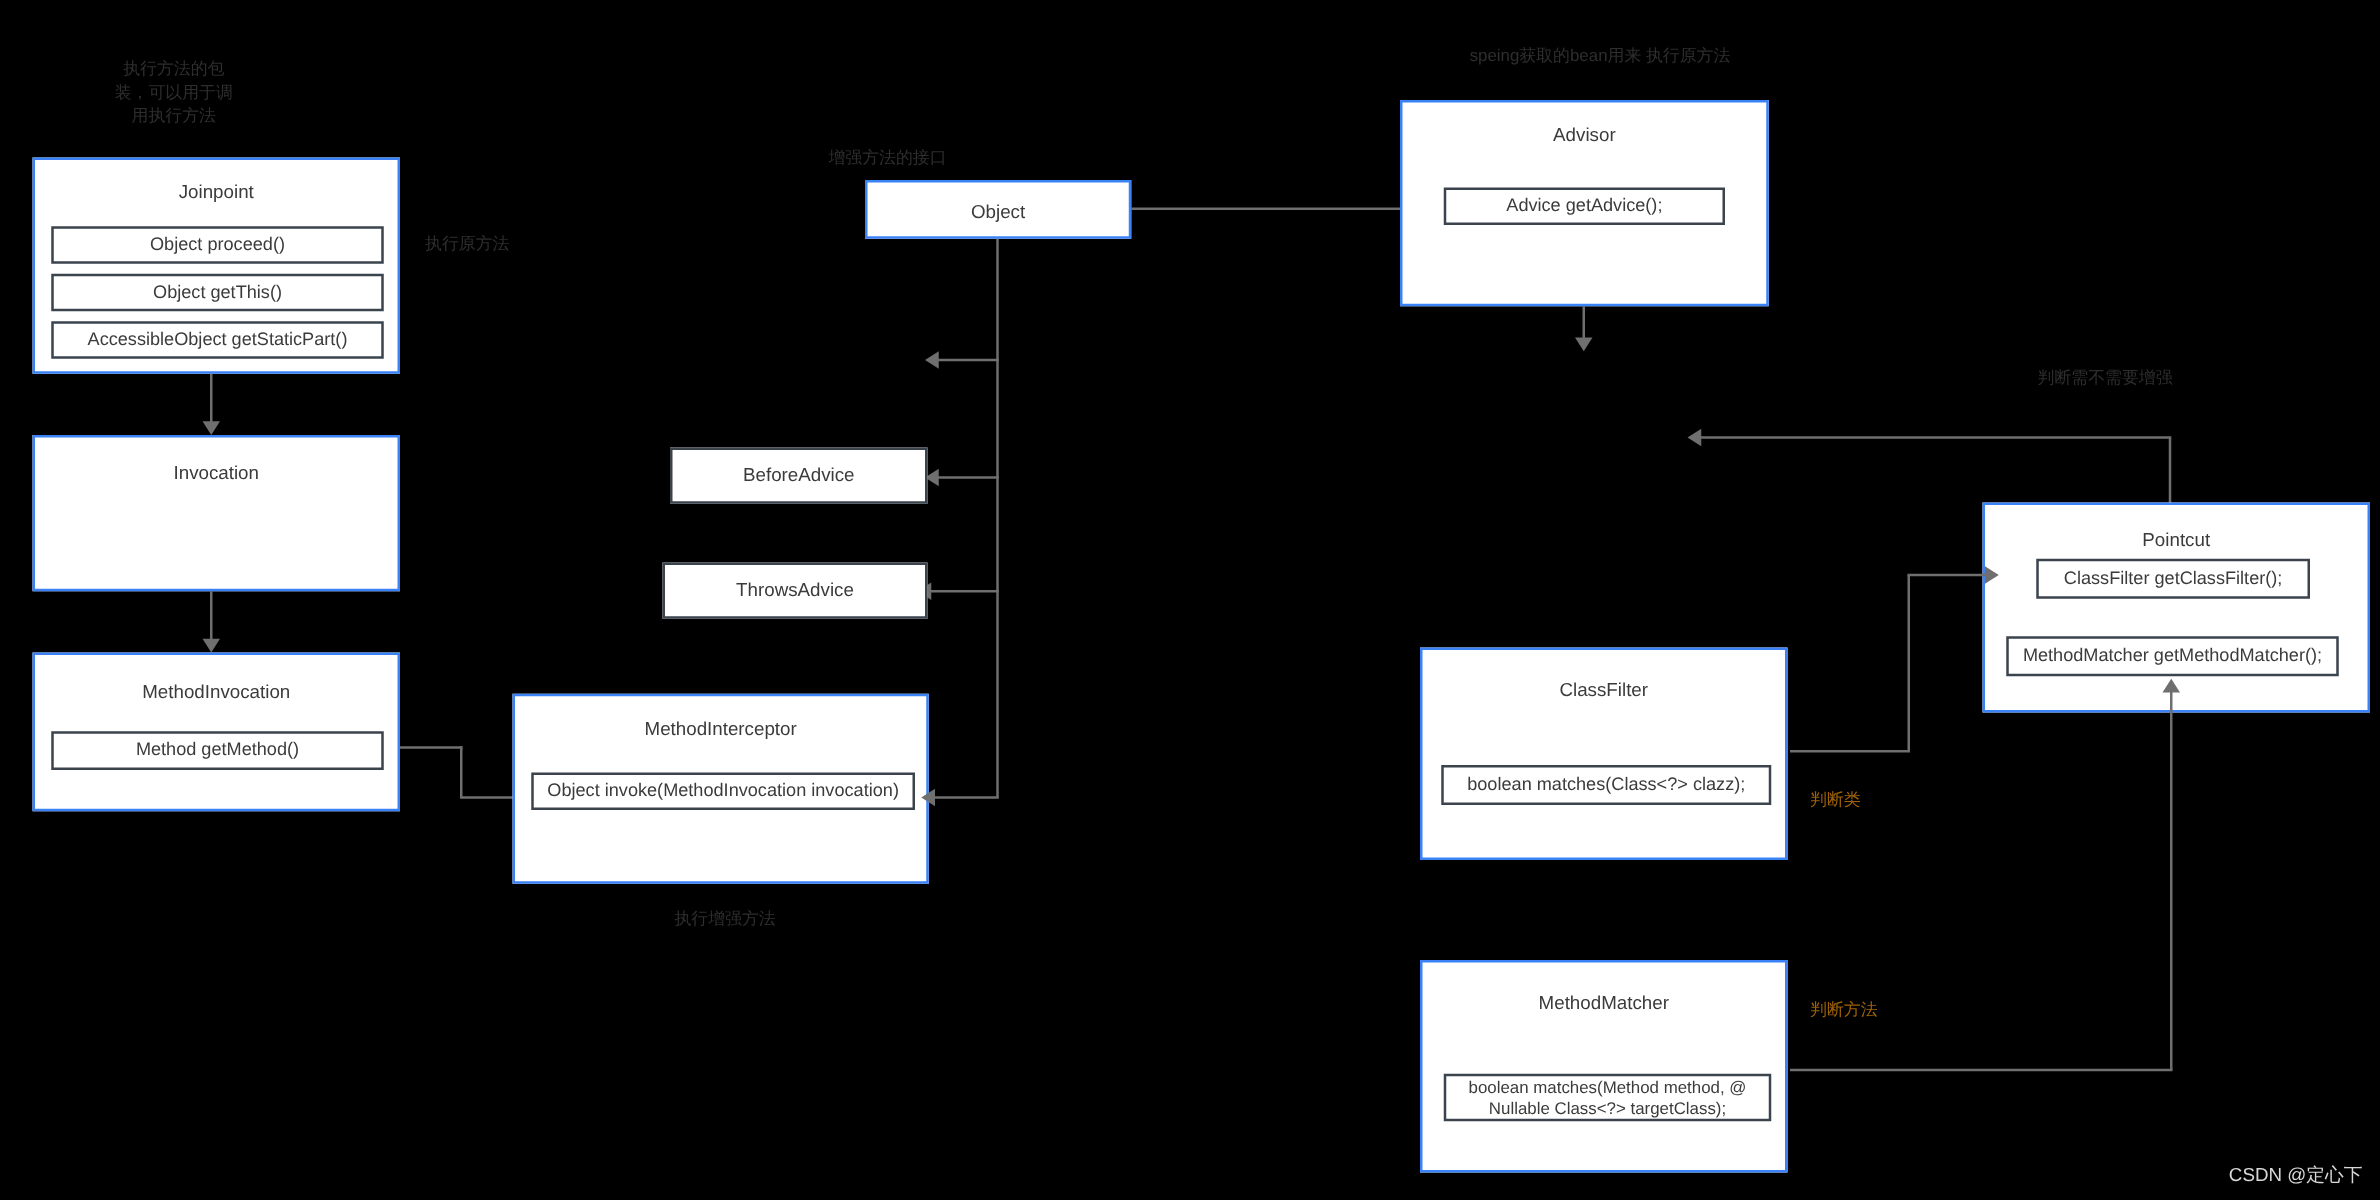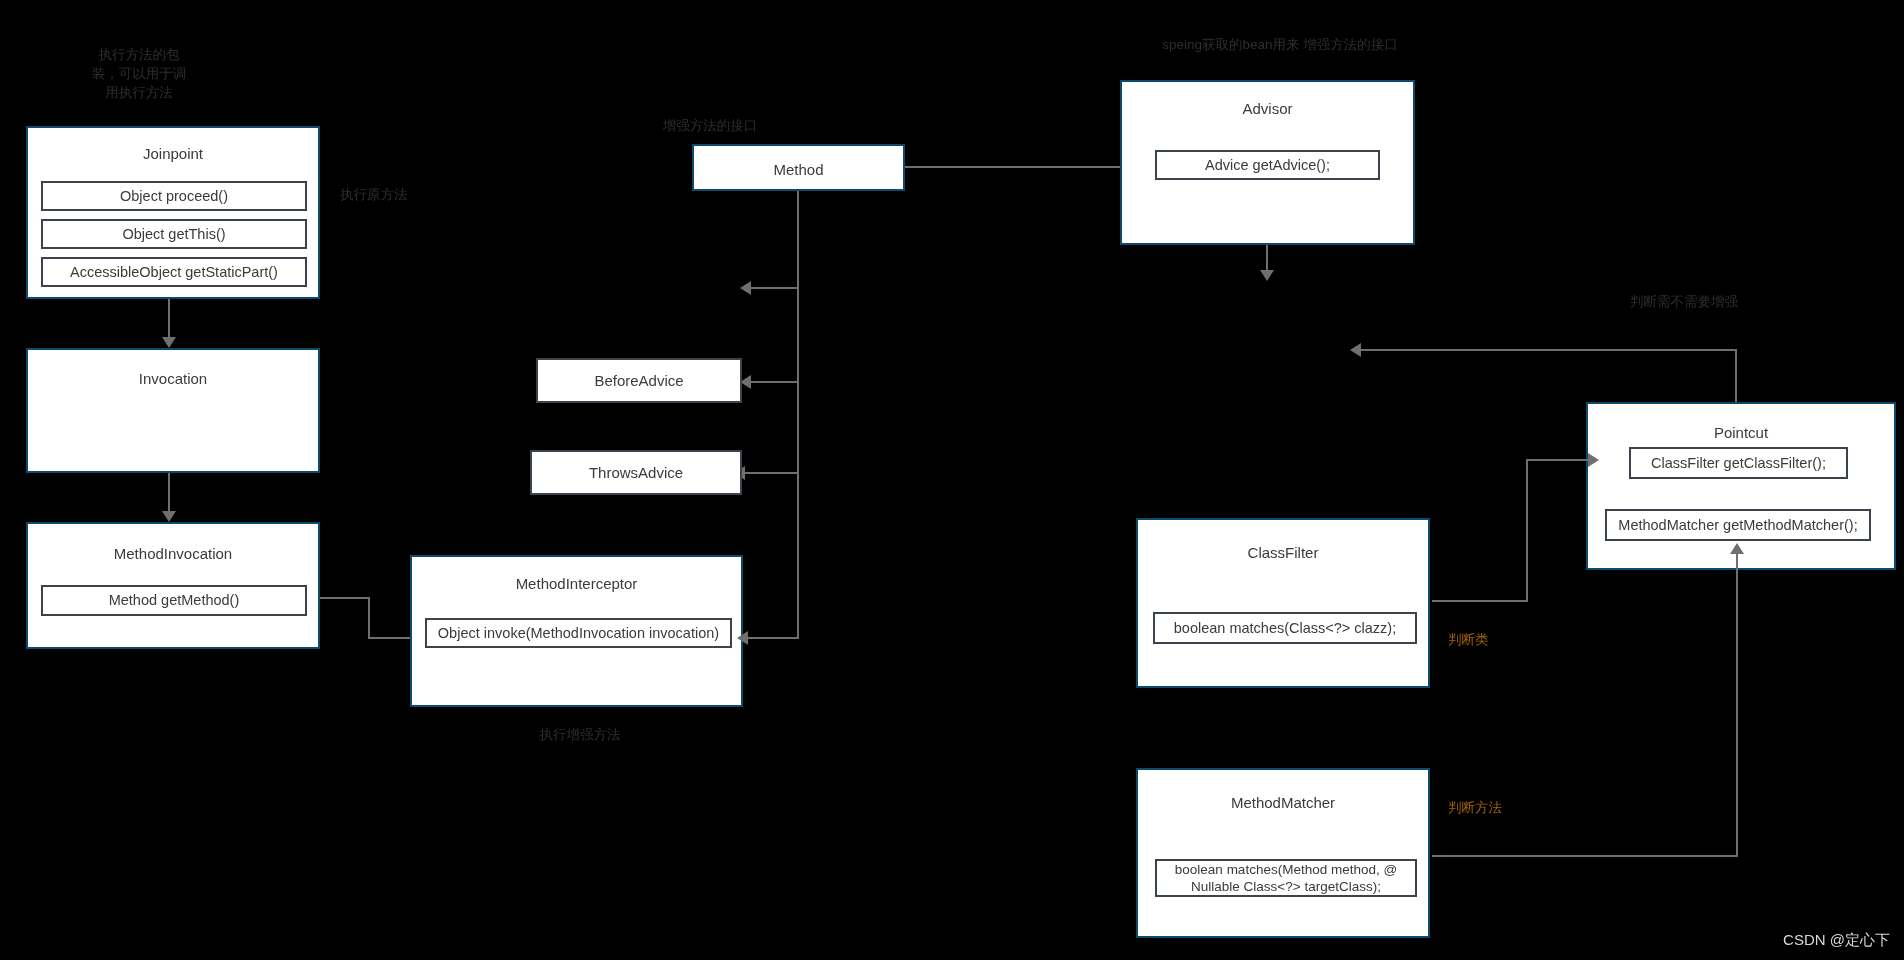--- a/index.html
+++ b/index.html
@@ -13,21 +13,21 @@
     height: 960px;
     background: #000000;
     overflow: hidden;
     font-family: "Liberation Sans", "DejaVu Sans", sans-serif;
   }
 
   
   .clsbox {
     position: absolute;
     background: #ffffff;
-    border: 2px solid #0c4a6e;
+    border: 2px solid #3b82f6;
     box-sizing: border-box;
   }
   .clsbox > .cls-title {
     position: absolute;
     left: 0;
     right: 0;
     text-align: center;
     color: #3b3b3b;
     font-size: 15px;
     line-height: 18px;
@@ -123,21 +123,21 @@
 <div id="canvas">
 
   <div class="anno" style="left:78px; top:45px; width:122px;">执行方法的包
 装，可以用于调
 用执行方法</div>
 
   <div class="anno left" style="left:340px; top:185px; width:120px;">执行原方法</div>
 
   <div class="anno" style="left:640px; top:92px; width:140px;margin-top:24px;">增强方法的接口</div>
 
-  <div class="anno" style="left:1140px; top:35px; width:280px;">speing获取的bean用来 增强方法的接口</div>
+  <div class="anno" style="left:1140px; top:35px; width:280px;">speing获取的bean用来 执行原方法</div>
 
   <div class="anno" style="left:510px; top:725px; width:140px;">执行增强方法</div>
 
   <div class="anno left" style="left:1630px; top:292px; width:180px;">判断需不需要增强</div>
 
   <div class="anno left dim" style="left:1448px; top:630px; width:120px;">判断类</div>
 
   <div class="anno left dim" style="left:1448px; top:798px; width:120px;">判断方法</div>
 
   <div class="clsbox" style="left:26px; top:126px; width:294px; height:173px;">
@@ -166,21 +166,21 @@
   <div class="line-v" style="left:368px; top:597px; height:41px;"></div>
   <div class="line-h" style="left:368px; top:637px; width:48px;"></div>
   <div class="arrow arrow-right" style="left:412px; top:631px;"></div>
 
   <div class="clsbox" style="left:410px; top:555px; width:333px; height:152px;">
     <div class="cls-title" style="top:18px;">MethodInterceptor</div>
     <div class="method" style="left:13px; top:61px; width:307px; height:30px;">Object invoke(MethodInvocation invocation)</div>
   </div>
 
   <div class="clsbox" style="left:692px; top:144px; width:213px; height:47px;">
-    <div class="cls-title" style="top:15px;">Method</div>
+    <div class="cls-title" style="top:15px;">Object</div>
   </div>
 
   <div class="line-v" style="left:797px; top:191px; height:447px;"></div>
 
   <div class="line-h" style="left:905px; top:166px; width:243px;"></div>
   <div class="arrow arrow-right" style="left:1143px; top:160px;"></div>
 
   <div class="line-h" style="left:745px; top:287px; width:54px;"></div>
   <div class="arrow arrow-left" style="left:740px; top:281px;"></div>
 

